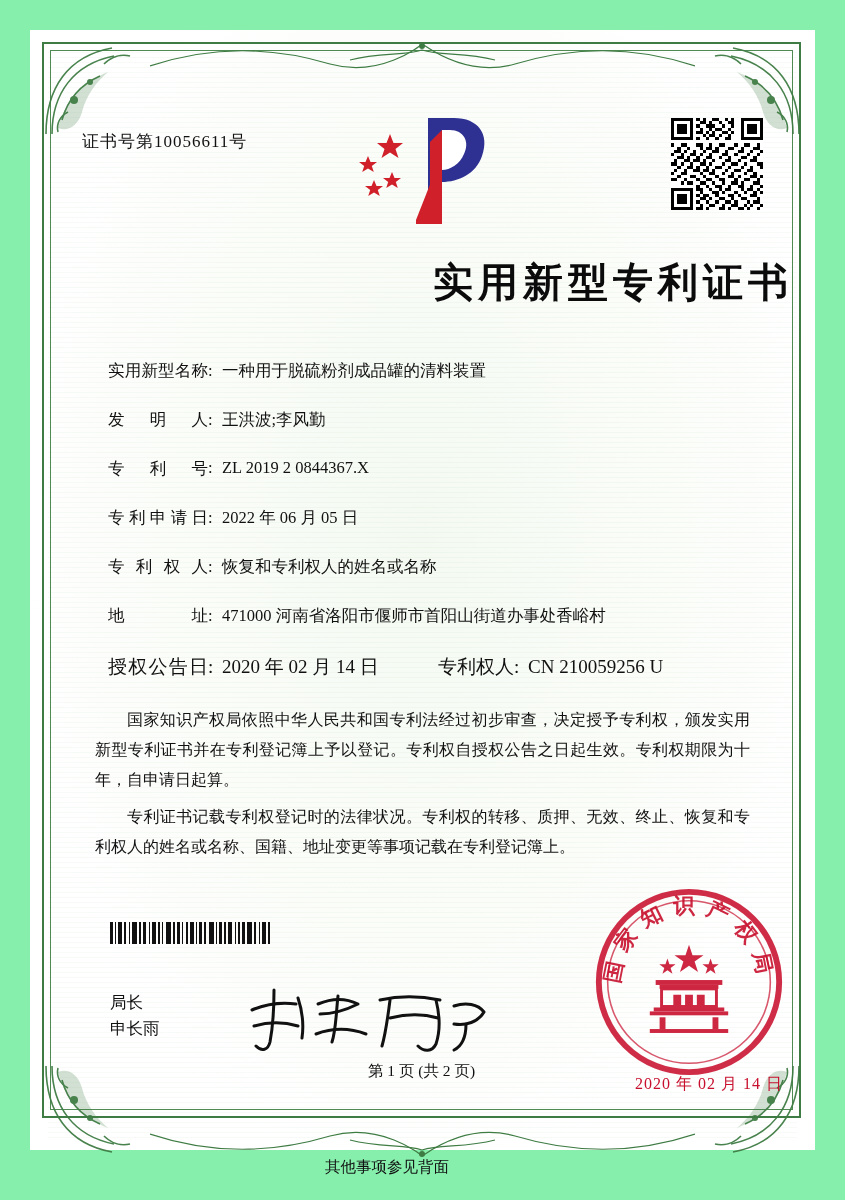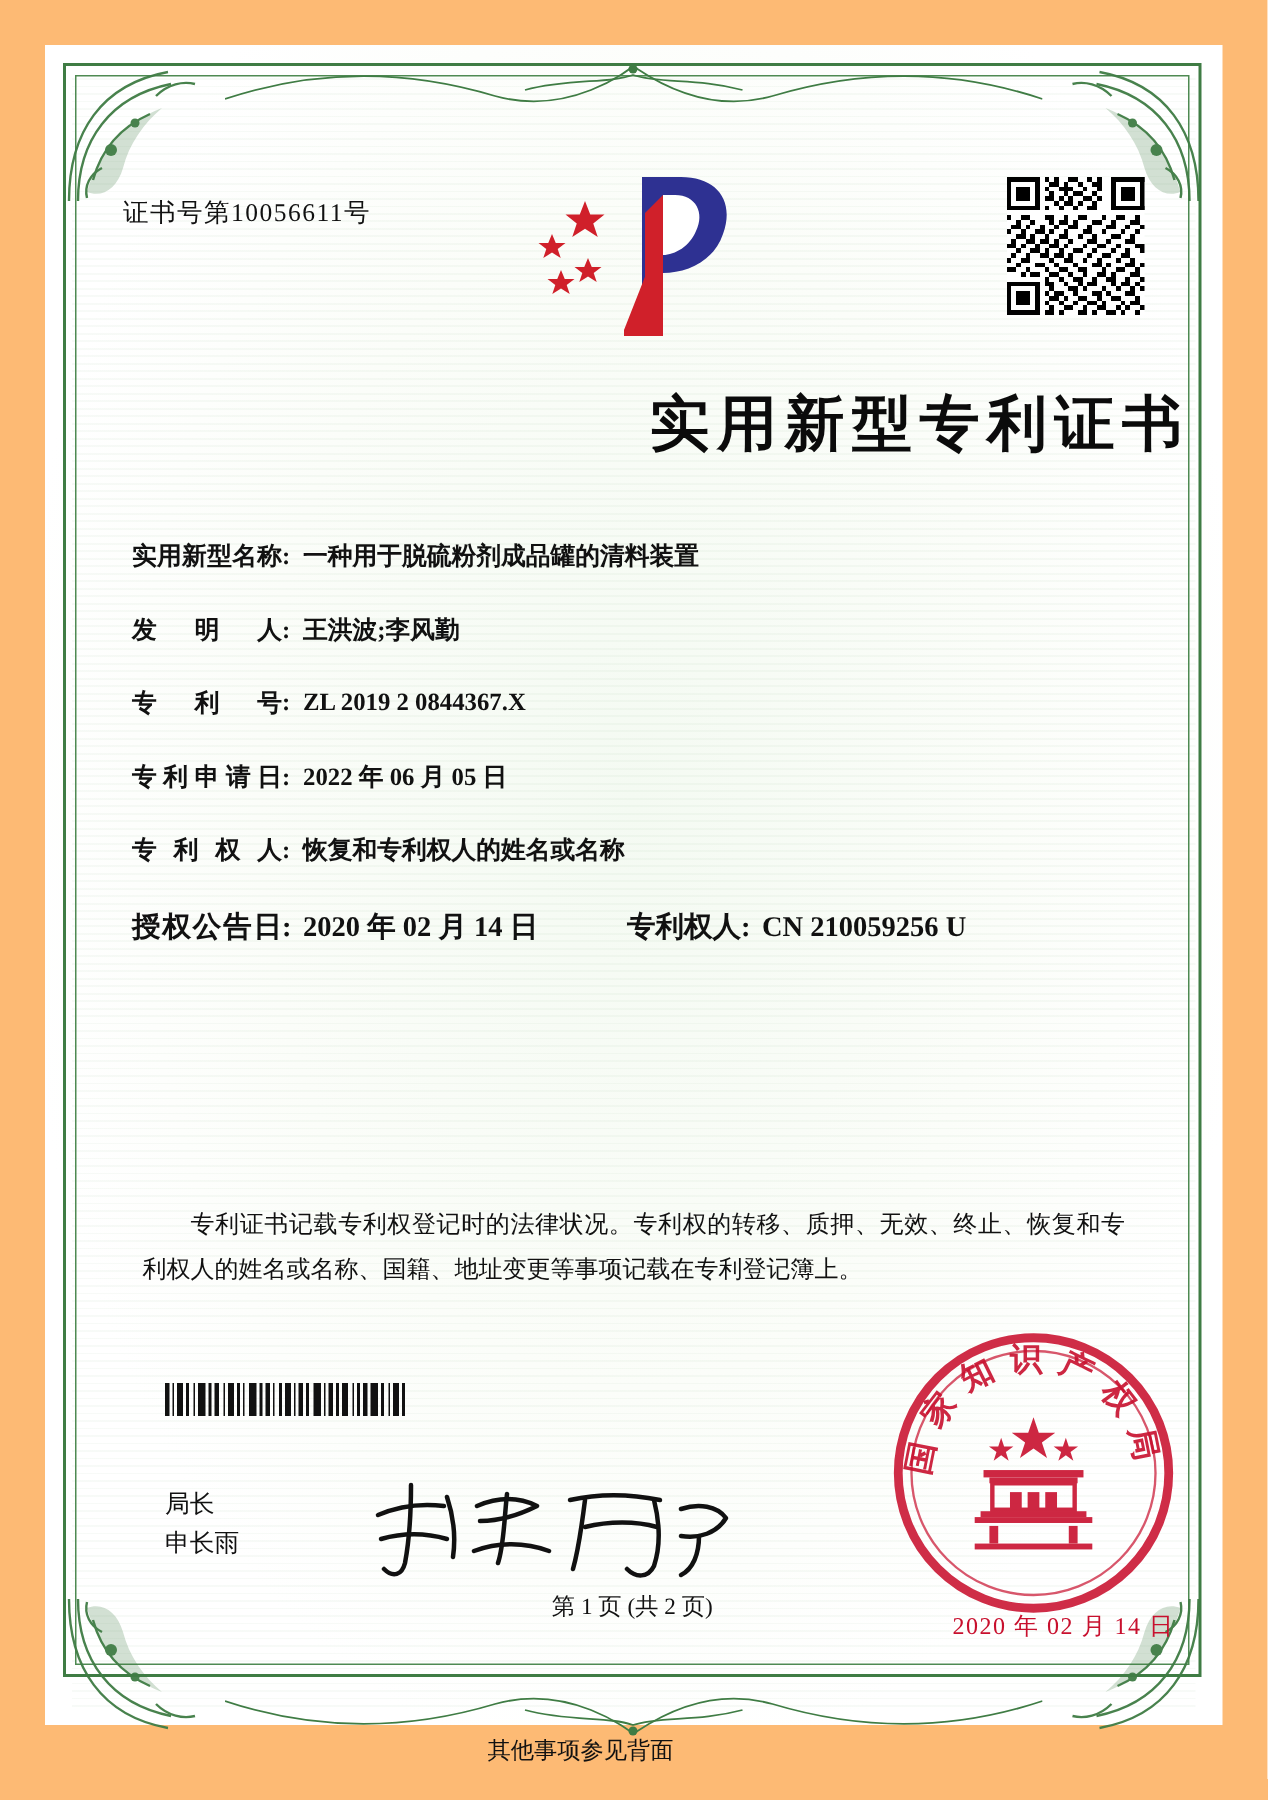--- a/index.html
+++ b/index.html
@@ -13,21 +13,21 @@
     font-family: "Liberation Serif", serif;
     position: relative;
     overflow: hidden;
   }
 
   .page {
     position: absolute;
     left: 0; top: 0;
     width: 845px;
     height: 1200px;
-    background: #fdba74;
+    background: #86efac;
   }
 
   
   .bg-tint {
     position: absolute;
     left: 30px; top: 30px;
     width: 785px; height: 1120px;
     background:
       radial-gradient(ellipse at 50% 45%, #f4faf2 0%, #fbfdf9 45%, #ffffff 75%);
   }
@@ -118,23 +118,22 @@
     text-align: right;
     font-size: 40px;
     font-weight: bold;
     letter-spacing: 5px;
     color: #0b0b0b;
     font-family: "DejaVu Serif", "Liberation Serif", serif;
   }
 
   .fields {
     position: absolute;
-    left: 38px; top: 310px;
+    left: 58px; top: 310px;
     width: 660px;
-    font-weight: bold;
   }
   .field-row {
     position: relative;
     height: 49px;
     font-size: 16.5px;
     color: #111;
     white-space: nowrap;
   }
   .f-label {
     display: inline-block;
@@ -551,32 +550,36 @@
       </div>
 
       <div class="field-row">
         <span class="f-label">专利申请日</span><span class="f-colon">:</span><span class="f-value">2022 年 06 月 05 日</span>
       </div>
 
       <div class="field-row">
         <span class="f-label">专利权人</span><span class="f-colon">:</span><span class="f-value">恢复和专利权人的姓名或名称</span>
       </div>
 
+      <div class="field-row">
+        <span class="f-label">地址</span><span class="f-colon">:</span><span class="f-value">471000 河南省洛阳市偃师市首阳山街道办事处香峪村</span>
+      </div>
 
       <div class="row-grant">
         <span class="grant-left">
           <span class="f-label">授权公告日</span><span class="f-colon">:</span><span class="f-value">2020 年 02 月 14 日</span>
         </span>
         <span class="grant-right">
           <span>专利权人</span><span class="f-colon">:</span><span class="f-value">CN 210059256 U</span>
         </span>
       </div>
 
     </div>
 
+    <div class="para para1">国家知识产权局依照中华人民共和国专利法经过初步审查，决定授予专利权，颁发实用新型专利证书并在专利登记簿上予以登记。专利权自授权公告之日起生效。专利权期限为十年，自申请日起算。</div>
     <div class="para para2">专利证书记载专利权登记时的法律状况。专利权的转移、质押、无效、终止、恢复和专利权人的姓名或名称、国籍、地址变更等事项记载在专利登记簿上。</div>
 
     <div class="barcode">
       <i style="width:3px"></i>
         <i style="width:2px;background:transparent"></i>
       <i style="width:1px"></i>
         <i style="width:2px;background:transparent"></i>
       <i style="width:4px"></i>
         <i style="width:2px;background:transparent"></i>
       <i style="width:2px"></i>

